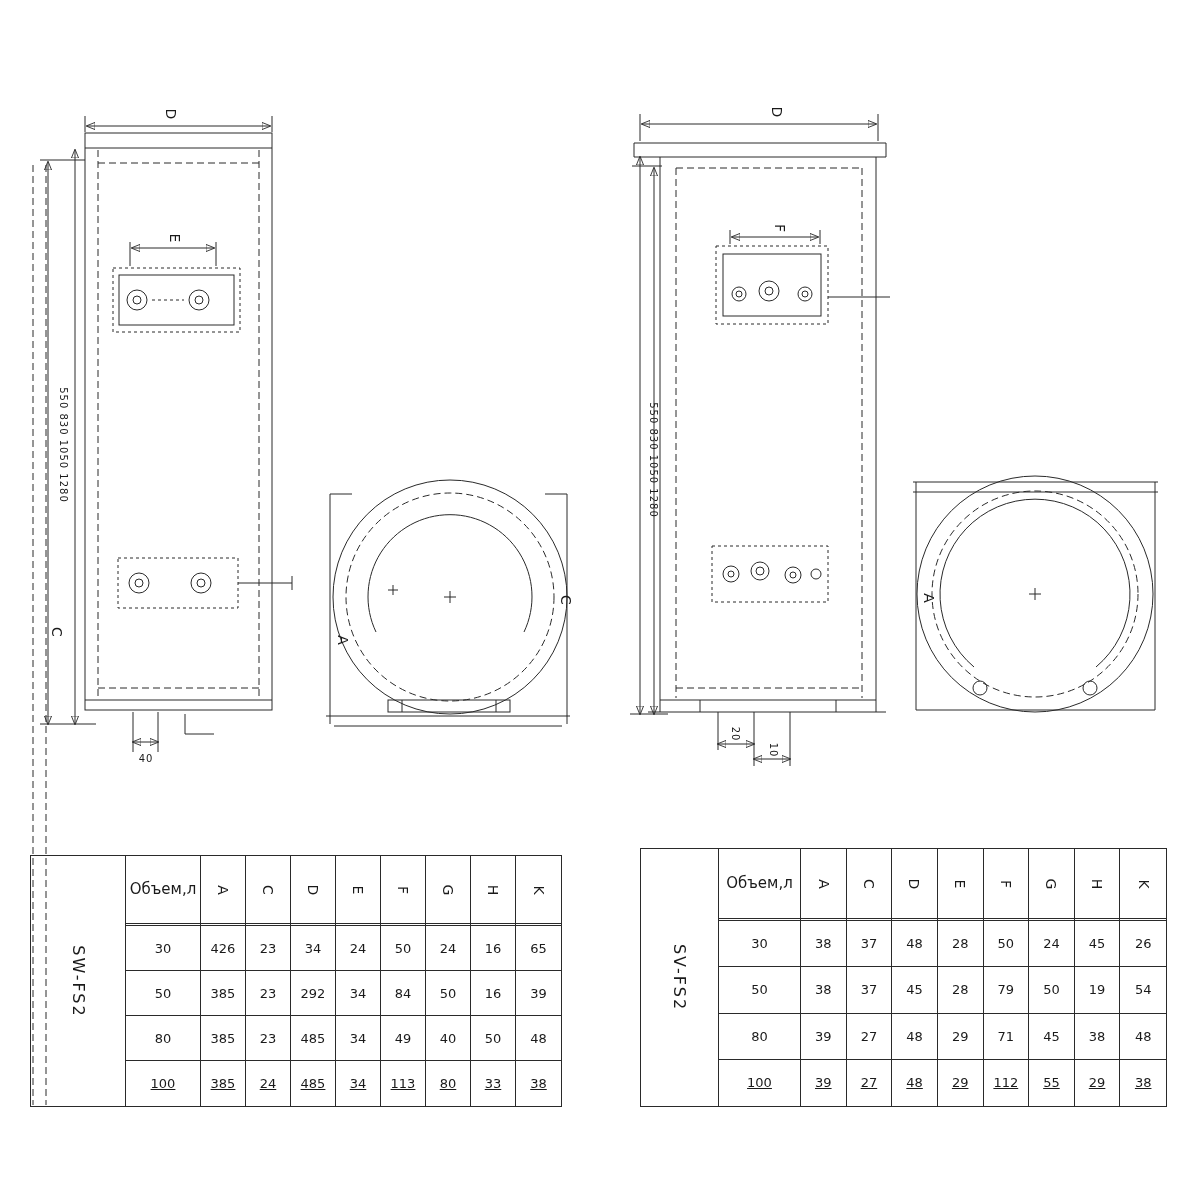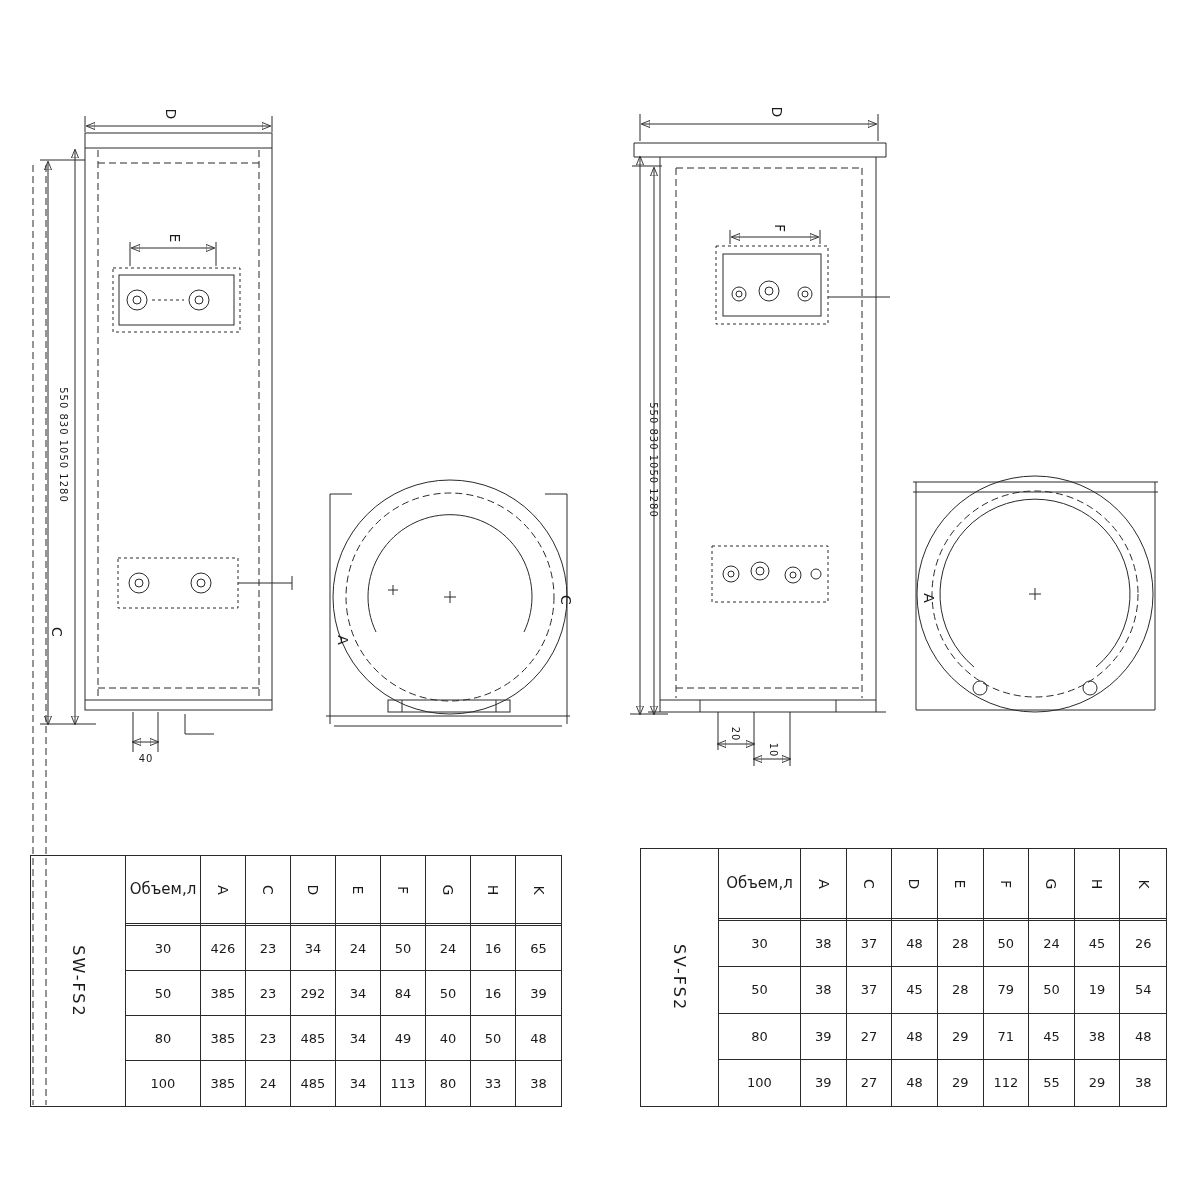--- a/index.html
+++ b/index.html
@@ -23,21 +23,21 @@
            font-size:16px; letter-spacing:2px; }
   .grid { flex:1; display:grid; }
   .dtable.left  .grid { grid-template-columns:75px repeat(8,1fr); grid-template-rows:70px repeat(4,1fr); }
   .dtable.right .grid { grid-template-columns:82px repeat(8,1fr); grid-template-rows:72px repeat(4,1fr); }
   .cell { border-right:1px solid #2a2a2a; border-bottom:1px solid #2a2a2a;
           display:flex; align-items:center; justify-content:center; font-size:13px; }
   .cell.head { border-bottom:3px double #2a2a2a; }
   .vol-head { flex-direction:row; line-height:1.15; font-size:15px; text-align:left; }
   .col-letter span { display:inline-block; transform:rotate(90deg); font-size:14px; }
   .grid > :nth-child(9n) { border-right:none; }
-  .grid > :nth-child(n+37) { border-bottom:none; }
+  .grid > :nth-child(n+37) { border-bottom:none;text-decoration:underline; }
 </style>
 </head>
 <body>
 
 <div class="sheet">
 
   <svg class="drawing" width="1200" height="1200" viewBox="0 0 1200 1200">
     <defs>
       <marker id="arw" viewBox="0 0 10 10" refX="9" refY="5" markerWidth="9" markerHeight="9" orient="auto-start-reverse">
         <path d="M0,1 L10,5 L0,9 z" fill="#2a2a2a" stroke="none"></path>

